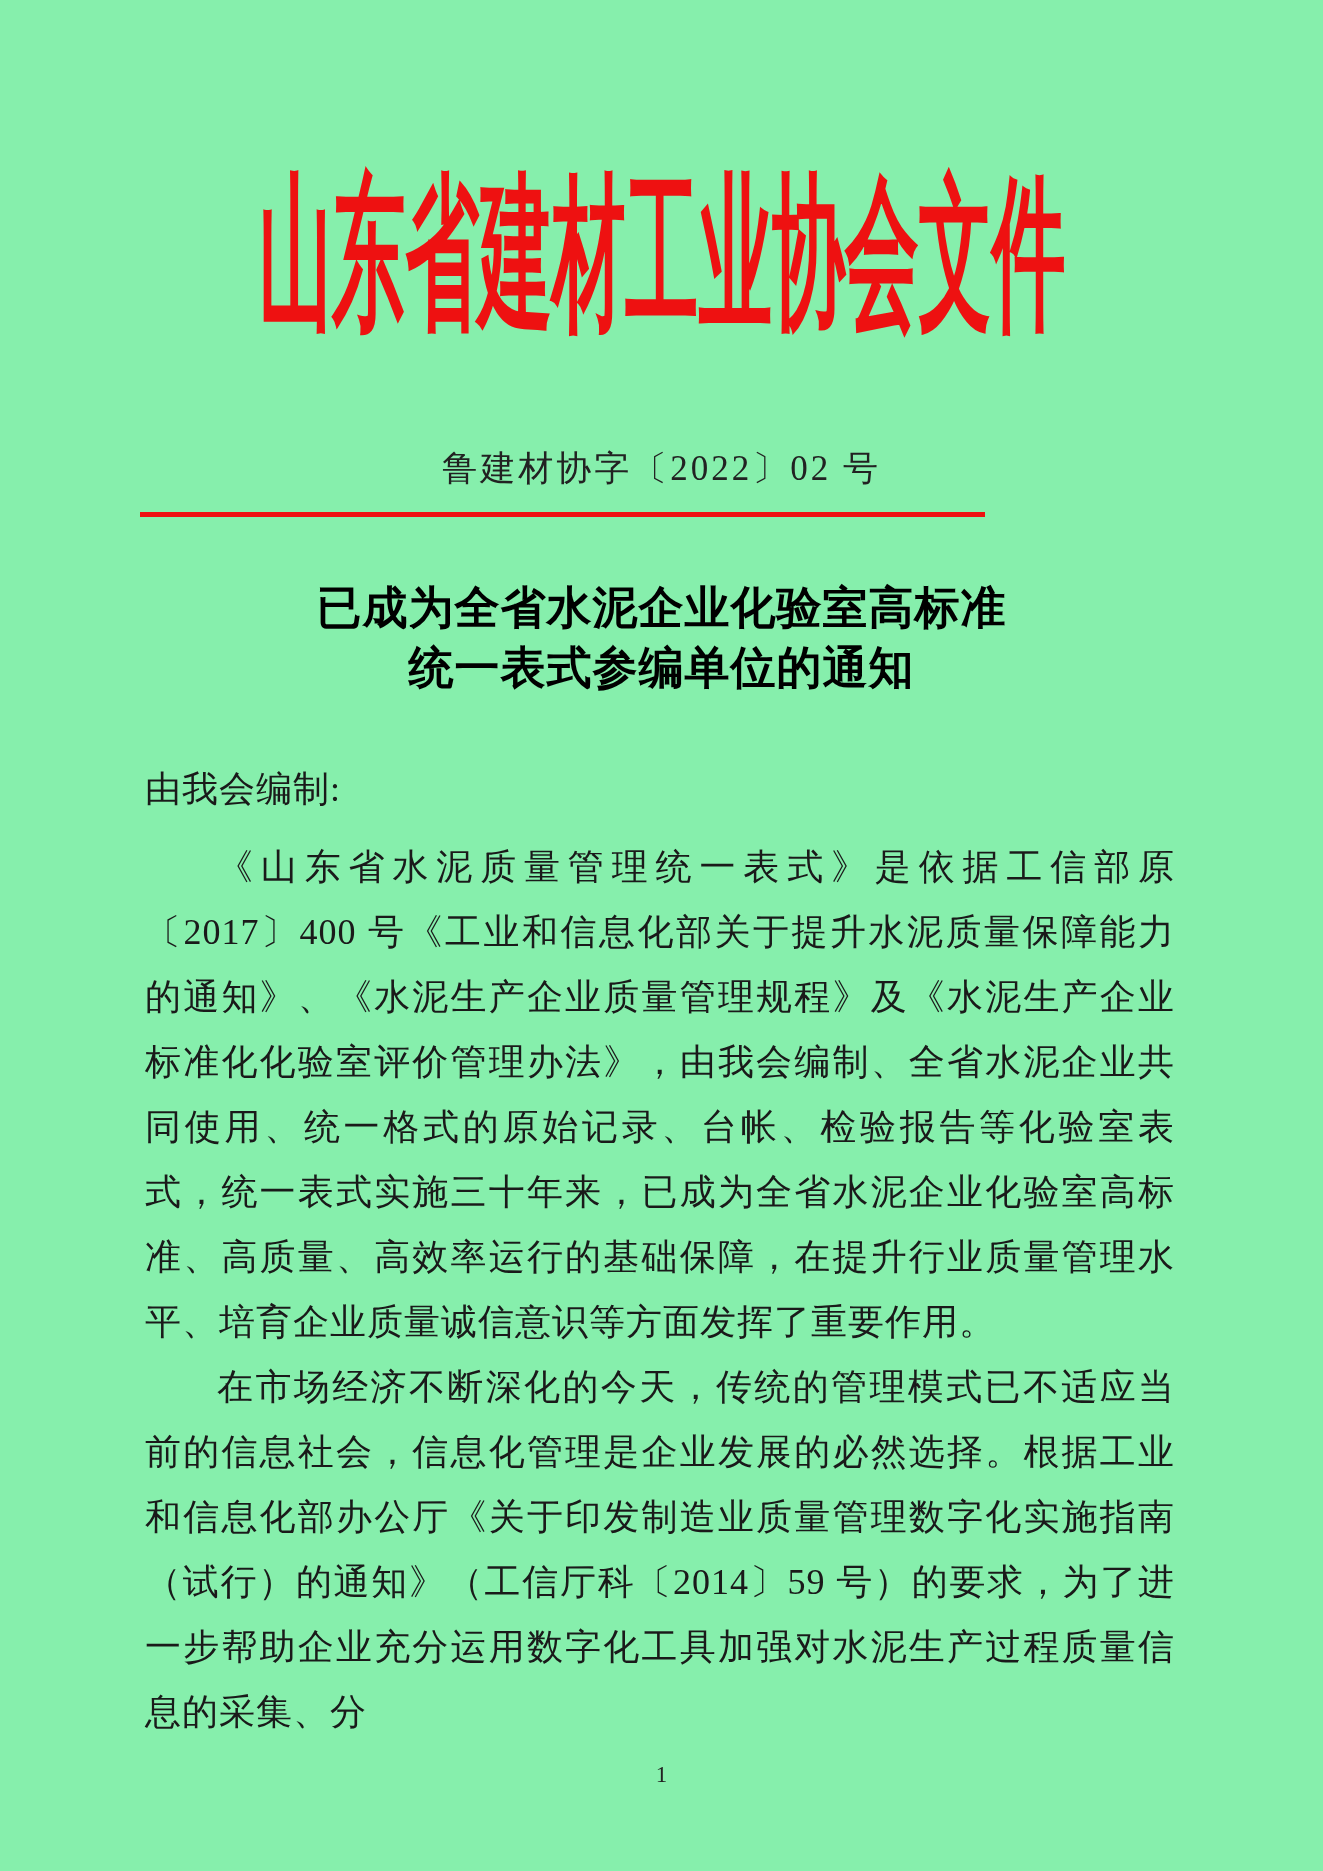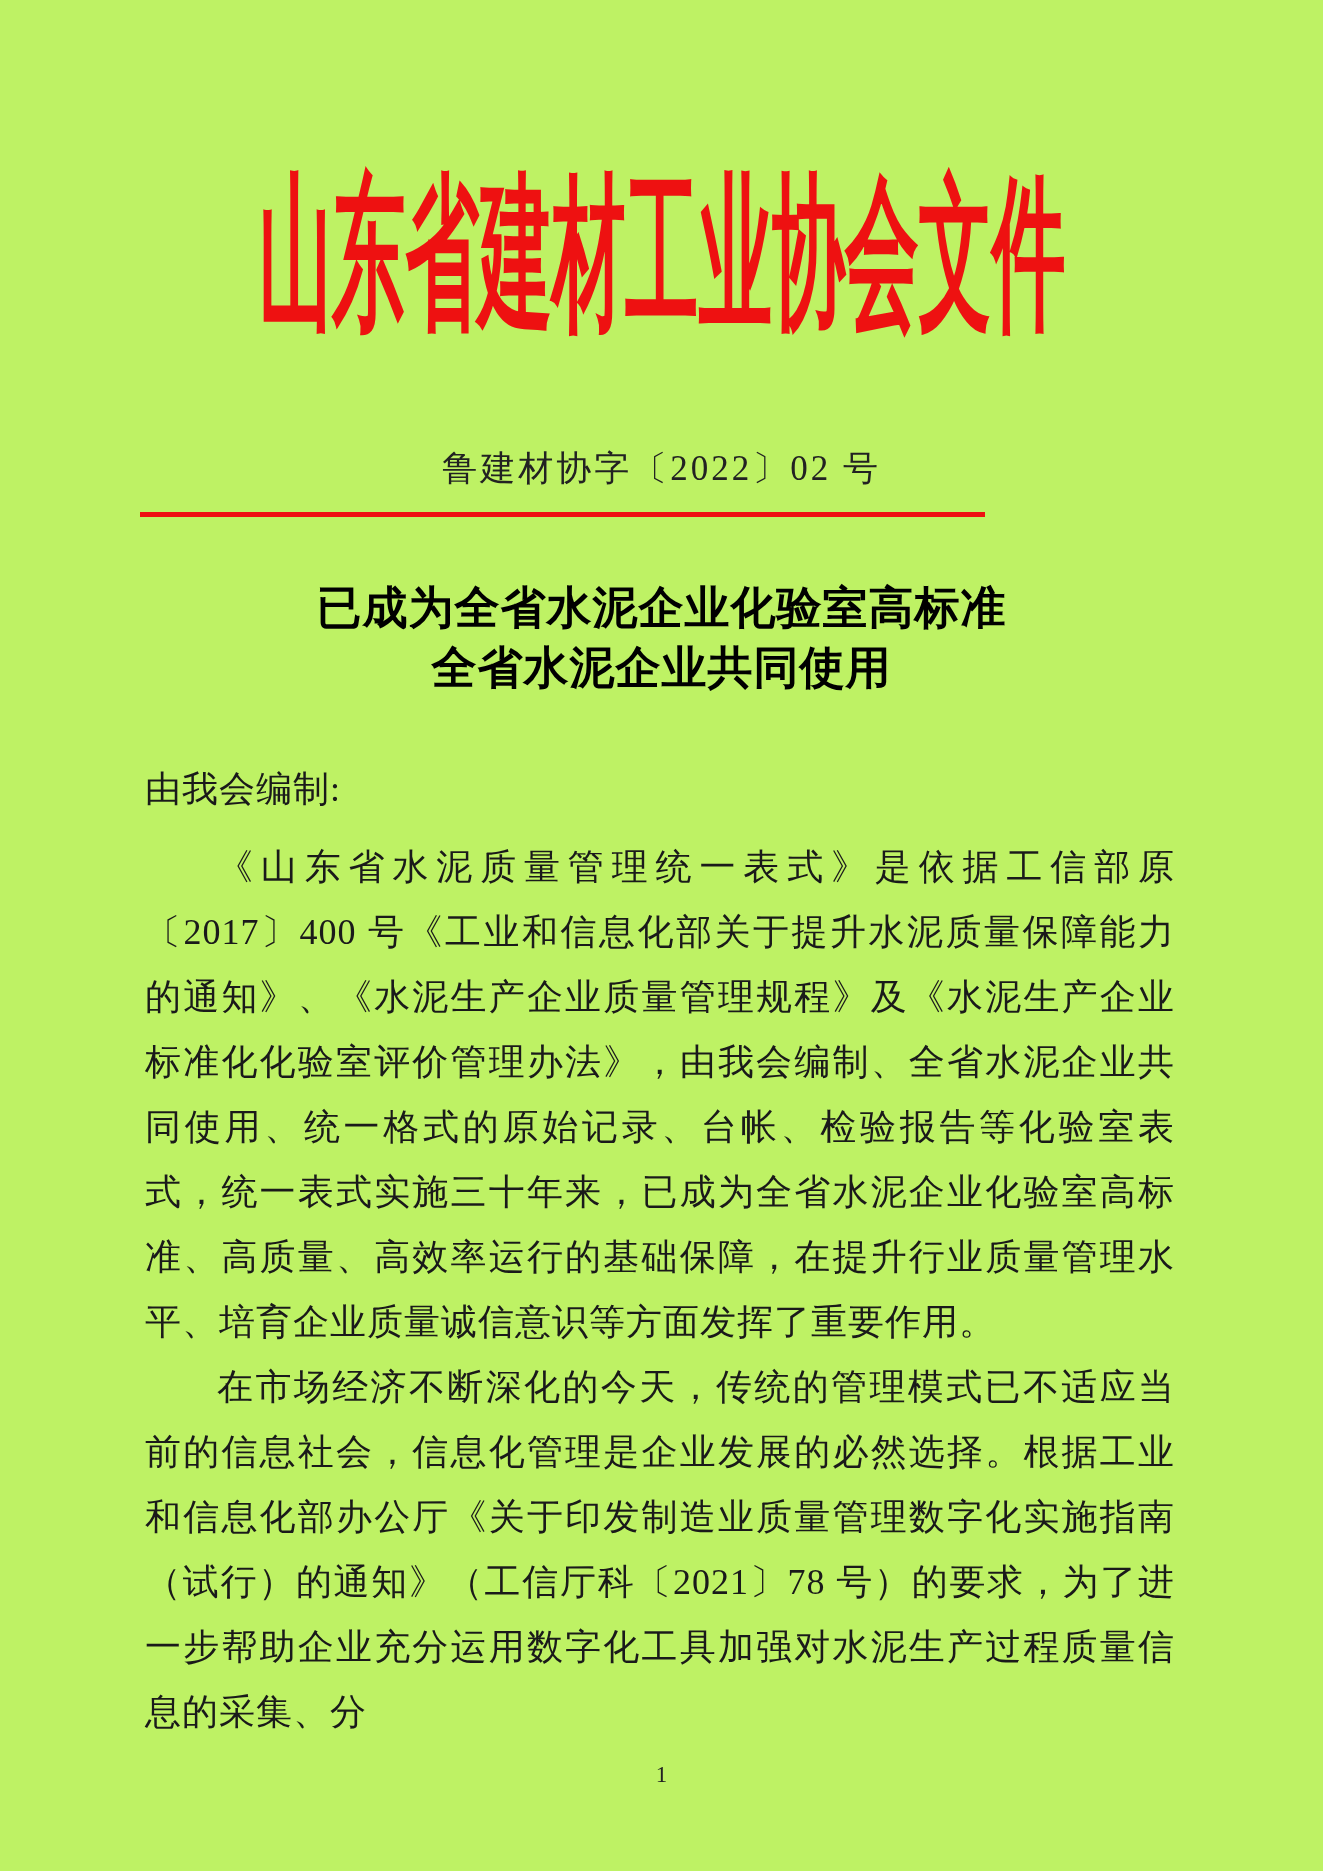--- a/index.html
+++ b/index.html
@@ -7,21 +7,21 @@
   html, body { background: #ffffff; }
   body {
     width: 1323px; height: 1871px;
     position: relative;
     font-family: "Liberation Serif", "DejaVu Serif", serif;
     color: #1a1a1a;
     overflow: hidden;
   }
   .page {
     position: absolute; inset: 0;
-    background: #bef264;
+    background: #86efac;
   }
   
   .banner {
     position: absolute; top: 143px; left: 0; width: 100%;
     text-align: center; height: 190px;
   }
   .banner .stretch {
     display: inline-block;
     font-size: 78px; font-weight: bold;
     color: var(--accent-red, #ee1111);
@@ -80,25 +80,25 @@
   <div class="banner">
     <span class="stretch">山东省建材工业协会文件</span>
   </div>
 
   <div class="doc-number">鲁建材协字〔2022〕02 号</div>
 
   <div class="red-rule"></div>
 
   <div class="doc-title">
     <div>已成为全省水泥企业化验室高标准</div>
-    <div>全省水泥企业共同使用</div>
+    <div>统一表式参编单位的通知</div>
   </div>
 
   <div class="salutation">由我会编制:</div>
 
   <div class="body-text">
     <p>《山东省水泥质量管理统一表式》是依据工信部原〔2017〕400 号《工业和信息化部关于提升水泥质量保障能力的通知》、《水泥生产企业质量管理规程》及《水泥生产企业标准化化验室评价管理办法》，由我会编制、全省水泥企业共同使用、统一格式的原始记录、台帐、检验报告等化验室表式，统一表式实施三十年来，已成为全省水泥企业化验室高标准、高质量、高效率运行的基础保障，在提升行业质量管理水平、培育企业质量诚信意识等方面发挥了重要作用。</p>
-    <p>在市场经济不断深化的今天，传统的管理模式已不适应当前的信息社会，信息化管理是企业发展的必然选择。根据工业和信息化部办公厅《关于印发制造业质量管理数字化实施指南（试行）的通知》（工信厅科〔2021〕78 号）的要求，为了进一步帮助企业充分运用数字化工具加强对水泥生产过程质量信息的采集、分</p>
+    <p>在市场经济不断深化的今天，传统的管理模式已不适应当前的信息社会，信息化管理是企业发展的必然选择。根据工业和信息化部办公厅《关于印发制造业质量管理数字化实施指南（试行）的通知》（工信厅科〔2014〕59 号）的要求，为了进一步帮助企业充分运用数字化工具加强对水泥生产过程质量信息的采集、分</p>
   </div>
 
   <div class="page-number">1</div>
 
 </div>
 
 </body></html>

